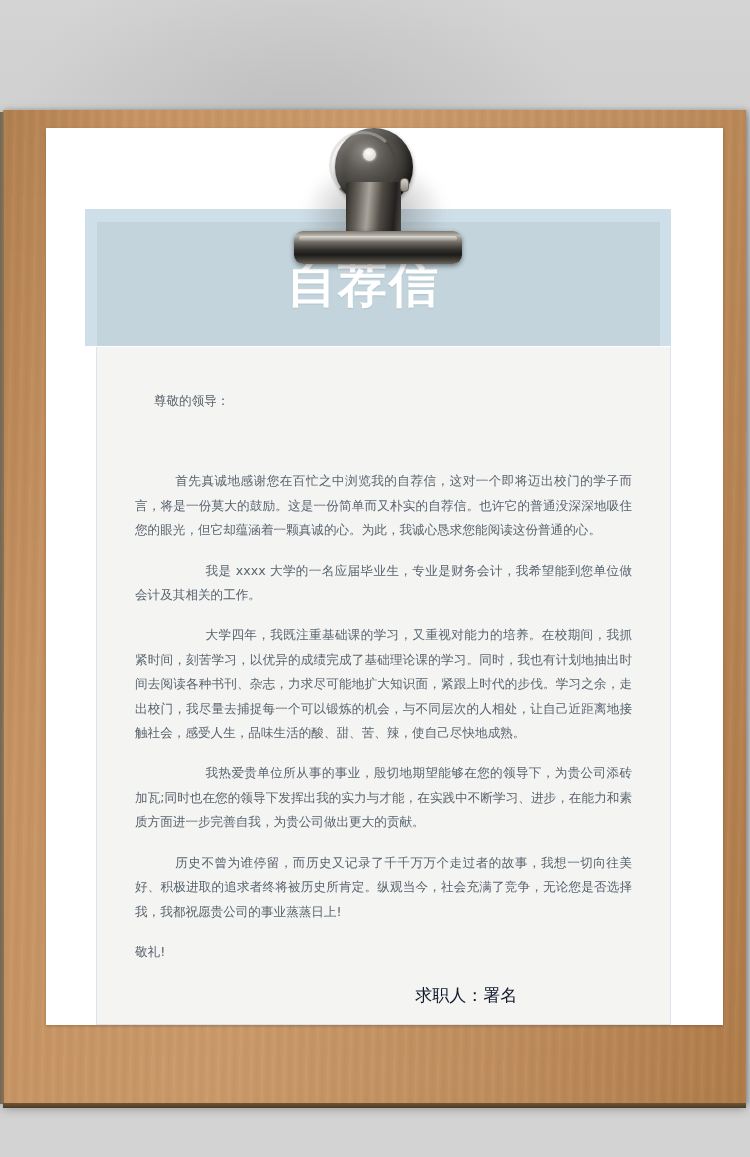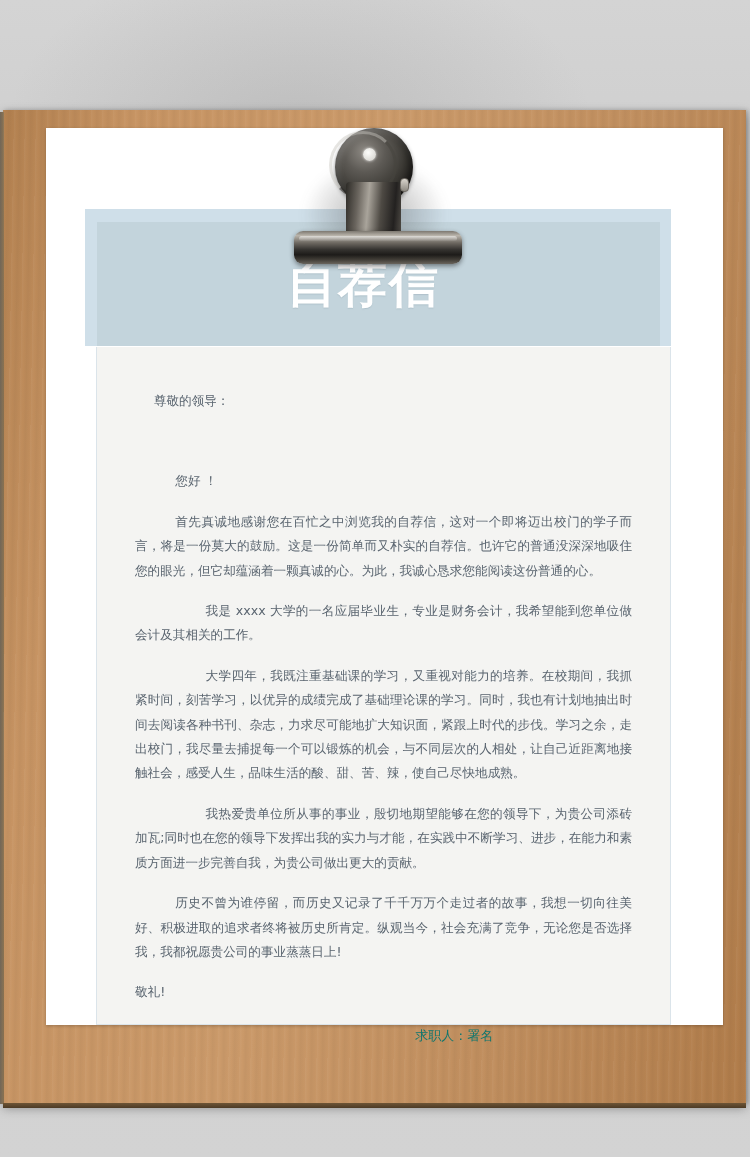--- a/index.html
+++ b/index.html
@@ -125,22 +125,22 @@
   }
 
   .p { margin: 16px; }
   .indent-1 { text-indent: 1.5em; }
   .indent-2 { text-indent: 3.2em; }
   .indent-3 { text-indent: 5.6em; }
   .spacer-lg { height: 24px; }
 
   .sign-block {
     padding-left: 56%;
-    color: #0f766e;
-    font-size: 13px;
+    color: #0f172a;
+    font-size: 17px;
     line-height: 30px;
   }
 
   
   .clip {
     position: absolute;
     left: 285px;
     top: 18px;
     width: 185px;
     height: 152px;
@@ -240,21 +240,20 @@
       </div>
     </div>
 
     <div class="letter-card">
       <div class="letter-body">
 
         <p class="p indent-1">尊敬的领导：</p>
 
         <div class="spacer-lg"></div>
 
-        <p class="p indent-2">您好 ！</p>
 
         <p class="p indent-2">首先真诚地感谢您在百忙之中浏览我的自荐信，这对一个即将迈出校门的学子而言，将是一份莫大的鼓励。这是一份简单而又朴实的自荐信。也许它的普通没深深地吸住您的眼光，但它却蕴涵着一颗真诚的心。为此，我诚心恳求您能阅读这份普通的心。</p>
 
         <p class="p indent-3">我是 xxxx 大学的一名应届毕业生，专业是财务会计，我希望能到您单位做会计及其相关的工作。</p>
 
         <p class="p indent-3">大学四年，我既注重基础课的学习，又重视对能力的培养。在校期间，我抓紧时间，刻苦学习，以优异的成绩完成了基础理论课的学习。同时，我也有计划地抽出时间去阅读各种书刊、杂志，力求尽可能地扩大知识面，紧跟上时代的步伐。学习之余，走出校门，我尽量去捕捉每一个可以锻炼的机会，与不同层次的人相处，让自己近距离地接触社会，感受人生，品味生活的酸、甜、苦、辣，使自己尽快地成熟。</p>
 
         <p class="p indent-3">我热爱贵单位所从事的事业，殷切地期望能够在您的领导下，为贵公司添砖加瓦;同时也在您的领导下发挥出我的实力与才能，在实践中不断学习、进步，在能力和素质方面进一步完善自我，为贵公司做出更大的贡献。</p>
 
         <p class="p indent-2">历史不曾为谁停留，而历史又记录了千千万万个走过者的故事，我想一切向往美好、积极进取的追求者终将被历史所肯定。纵观当今，社会充满了竞争，无论您是否选择我，我都祝愿贵公司的事业蒸蒸日上!</p>

